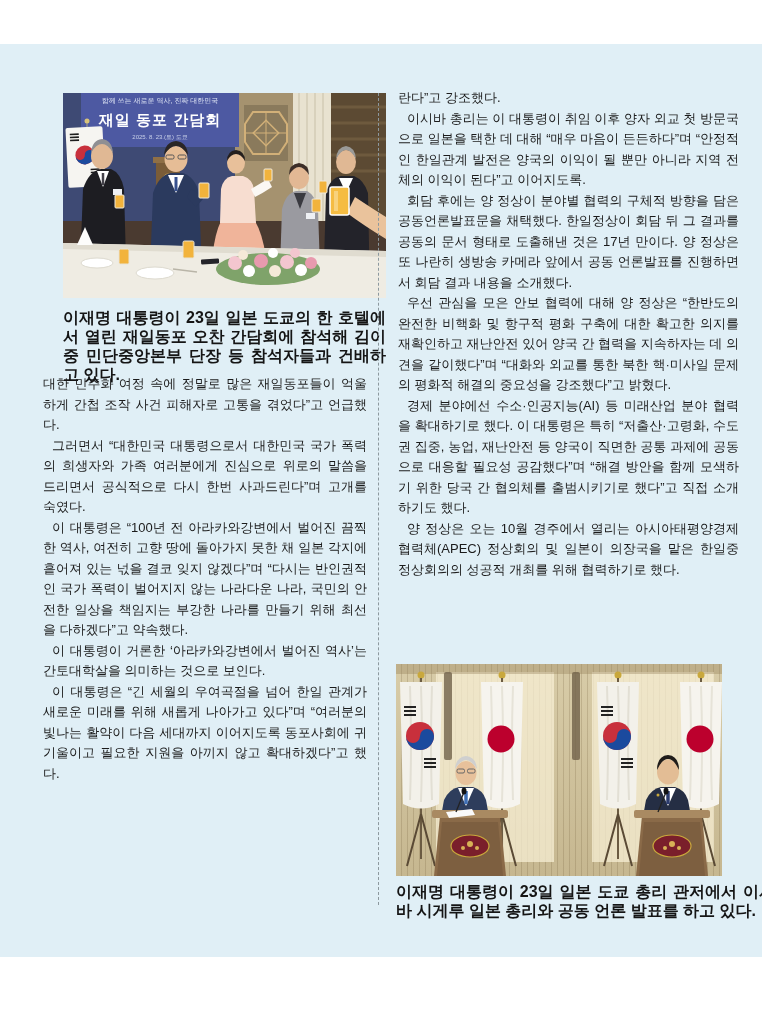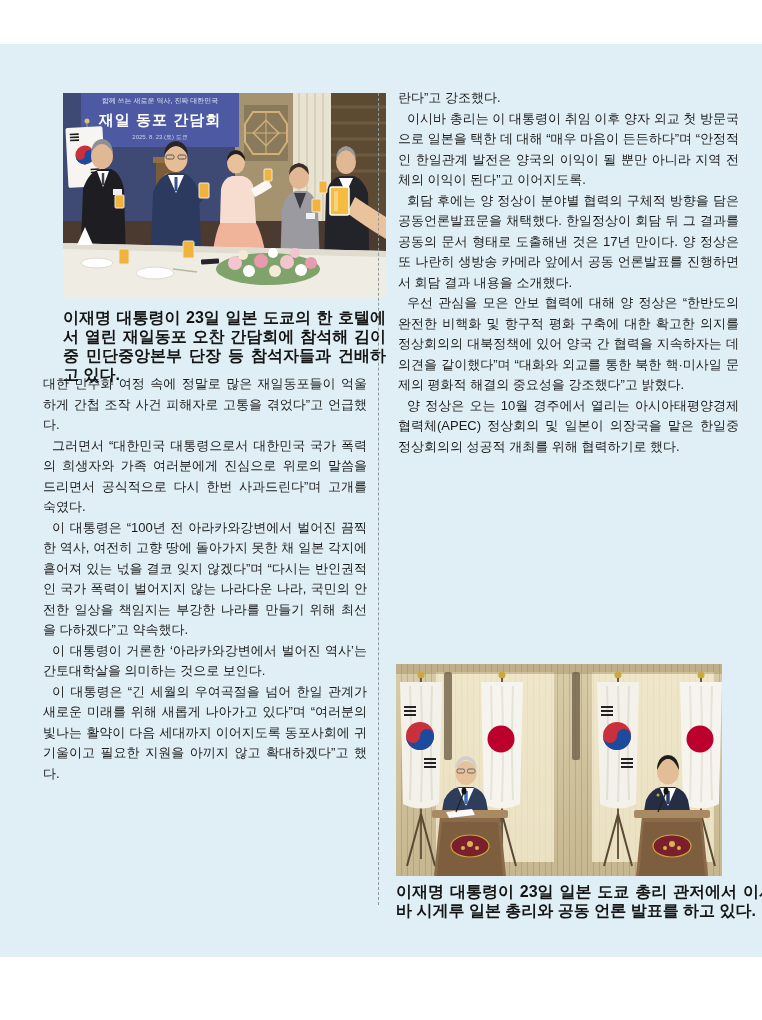--- a/index.html
+++ b/index.html
@@ -204,21 +204,22 @@
       <p class="body-par">이 대통령은 “긴 세월의 우여곡절을 넘어 한일 관계가 새로운 미래를 위해 새롭게 나아가고 있다”며 “여러분의 빛나는 활약이 다음 세대까지 이어지도록 동포사회에 귀 기울이고 필요한 지원을 아끼지 않고 확대하겠다”고 했다.</p>
 
     </div>
 
     <div class="col-divider"></div>
 
     <div class="col-right-text">
       <p class="body-par cont">란다”고 강조했다.</p>
       <p class="body-par">이시바 총리는 이 대통령이 취임 이후 양자 외교 첫 방문국으로 일본을 택한 데 대해 “매우 마음이 든든하다”며 “안정적인 한일관계 발전은 양국의 이익이 될 뿐만 아니라 지역 전체의 이익이 된다”고 이어지도록.</p>
       <p class="body-par">회담 후에는 양 정상이 분야별 협력의 구체적 방향을 담은 공동언론발표문을 채택했다. 한일정상이 회담 뒤 그 결과를 공동의 문서 형태로 도출해낸 것은 17년 만이다. 양 정상은 또 나란히 생방송 카메라 앞에서 공동 언론발표를 진행하면서 회담 결과 내용을 소개했다.</p>
-      <p class="body-par">우선 관심을 모은 안보 협력에 대해 양 정상은 “한반도의 완전한 비핵화 및 항구적 평화 구축에 대한 확고한 의지를 정상회의의 대북정책에 있어 양국 간 협력을 지속하자는 데 의견을 같이했다”며 “대화와 외교를 통한 북한 핵·미사일 문제의 평화적 해결의 중요성을 강조했다”고 밝혔다.</p>
+      <p class="body-par">우선 관심을 모은 안보 협력에 대해 양 정상은 “한반도의 완전한 비핵화 및 항구적 평화 구축에 대한 확고한 의지를 재확인하고 재난안전 있어 양국 간 협력을 지속하자는 데 의견을 같이했다”며 “대화와 외교를 통한 북한 핵·미사일 문제의 평화적 해결의 중요성을 강조했다”고 밝혔다.</p>
+      <p class="body-par">경제 분야에선 수소·인공지능(AI) 등 미래산업 분야 협력을 확대하기로 했다. 이 대통령은 특히 “저출산·고령화, 수도권 집중, 농업, 재난안전 등 양국이 직면한 공통 과제에 공동으로 대응할 필요성 공감했다”며 “해결 방안을 함께 모색하기 위한 당국 간 협의체를 출범시키기로 했다”고 직접 소개하기도 했다.</p>
       <p class="body-par"><span>양 정상은 오는 10월 경주에서 열리는 아시아태평양경제협력체(APEC) 정상회의 및 일본이 의장국을 맡은 한일중 정상회의의 성공적 개최를 위해 협력하기로 했다.</span></p>
     </div>
 
     <div class="photo2-wrap">
       <div class="photo2">
         <div class="slats"></div>
         <div class="lightpanel lp1"></div>
         <div class="lightpanel lp2"></div>
         <div class="beam"></div>
         <svg width="326" height="212" viewBox="0 0 326 212">

